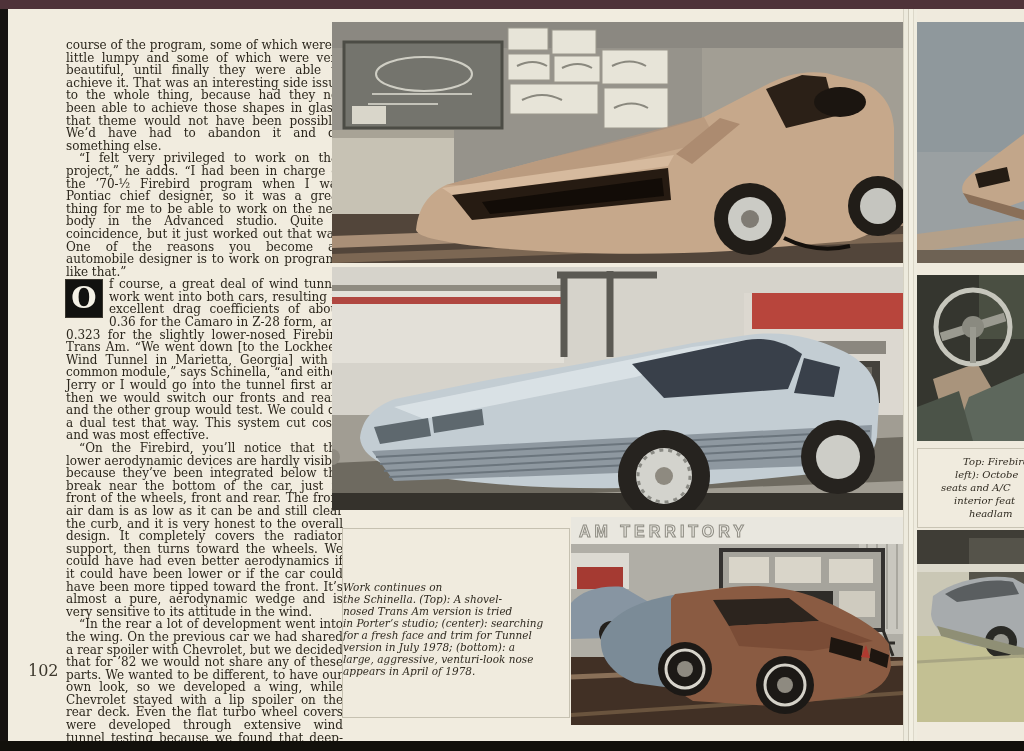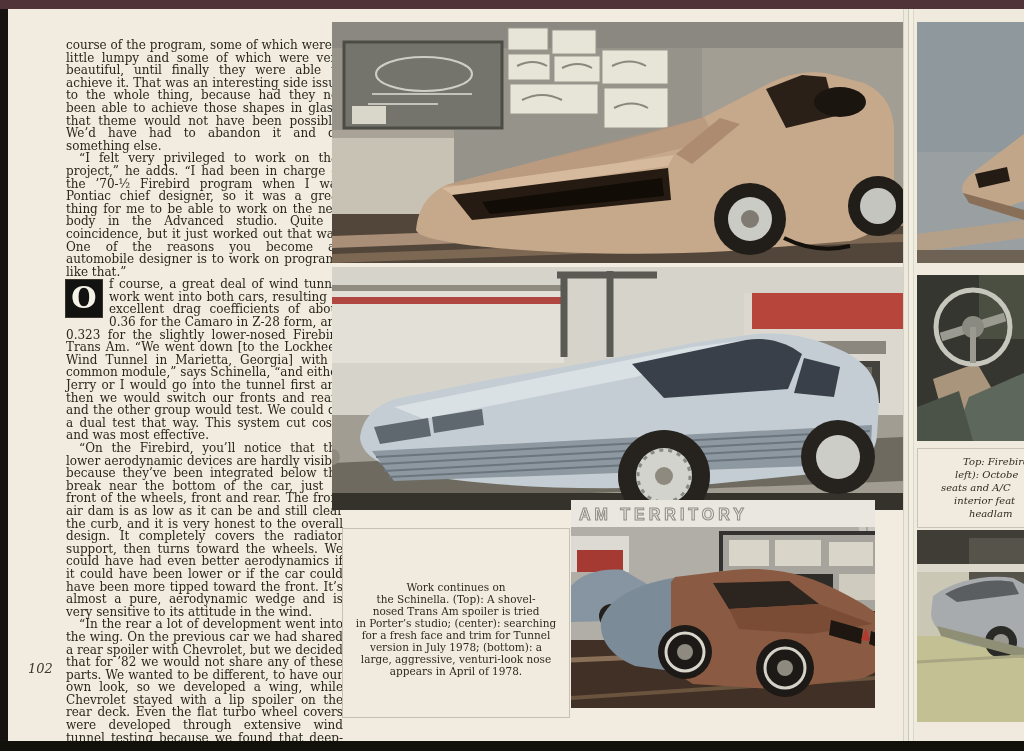--- a/index.html
+++ b/index.html
@@ -16,34 +16,34 @@
   .page-right{position:absolute;left:917px;top:9px;width:107px;height:732px;background:#efeadd;}
 
   
   .text-col{position:absolute;left:58px;top:30px;width:277px;
             font-size:12px;line-height:12.6px;text-align:justify;color:#2b261c;}
   .text-col p{margin:0;}
   .text-col p.ind{text-indent:13px;}
   .dropcap{float:left;width:36px;height:37px;margin:2px 7px 1px 0;background:#121210;
            color:#f4f1e6;font-size:29px;line-height:37px;text-align:center;font-weight:bold;
            box-shadow:0 0 0 1px #3a362e;}
-  .page-num{position:absolute;left:20px;top:652px;font-style:italic;font-size:13px;color:#3c372c;}
+  .page-num{position:absolute;left:20px;top:652px;font-size:16px;color:#3c372c;}
 
   
   .ph{position:absolute;overflow:hidden;background:#888;}
   .ph svg{display:block;}
   .photo-top{left:332px;top:22px;width:571px;height:241px;}
   .photo-mid{left:332px;top:267px;width:571px;height:243px;}
-  .photo-bot{left:571px;top:500px;width:304px;height:208px;}
+  .photo-bot{left:571px;top:517px;width:333px;height:208px;}
 
   
   .caption-box{position:absolute;left:342px;top:528px;width:228px;height:190px;
                background:#f0ebde;border:1px solid #c6c1b1;box-sizing:border-box;}
-  .caption-box .cap{padding-top:52px;font-size:10.5px;line-height:12px;
-                    text-align:center;color:#2f2a20;}
+  .caption-box .cap{padding-top:52px;font-style:italic;font-size:10.5px;line-height:12px;
+                    text-align:left;color:#2f2a20;}
   .caption-box .cap span{display:block;}
 
   
   .rp{position:absolute;overflow:hidden;}
   .rp1{left:917px;top:22px;width:107px;height:241px;}
   .rp2{left:917px;top:275px;width:107px;height:166px;}
   .rp3{left:917px;top:530px;width:107px;height:192px;}
   .rp-caption{position:absolute;left:917px;top:448px;width:160px;height:80px;
               background:#f0ebde;border:1px solid #c9c4b4;box-sizing:border-box;
               font-style:italic;font-size:10px;line-height:13px;color:#2f2a20;padding-top:6px;}
@@ -166,21 +166,21 @@
         <circle cx="506" cy="190" r="22" fill="#cdcdc7"></circle>
         <circle ccx="506" cy="190" r="8" fill="#8e8a80"></circle>
       </g>
     </svg>
   </div>
 
   <div class="caption-box">
     <div class="cap">
       <span>Work continues on</span>
       <span>the Schinella. (Top): A shovel-</span>
-      <span>nosed Trans Am spoiler is tried</span>
+      <span>nosed Trans Am version is tried</span>
       <span>in Porter’s studio; (center): searching</span>
       <span>for a fresh face and trim for Tunnel</span>
       <span>version in July 1978; (bottom): a</span>
       <span>large, aggressive, venturi-look nose</span>
       <span>appears in April of 1978.</span>
     </div>
   </div>
 
   <div class="ph photo-bot">
     <svg width="333" height="208" viewBox="0 0 333 208">

